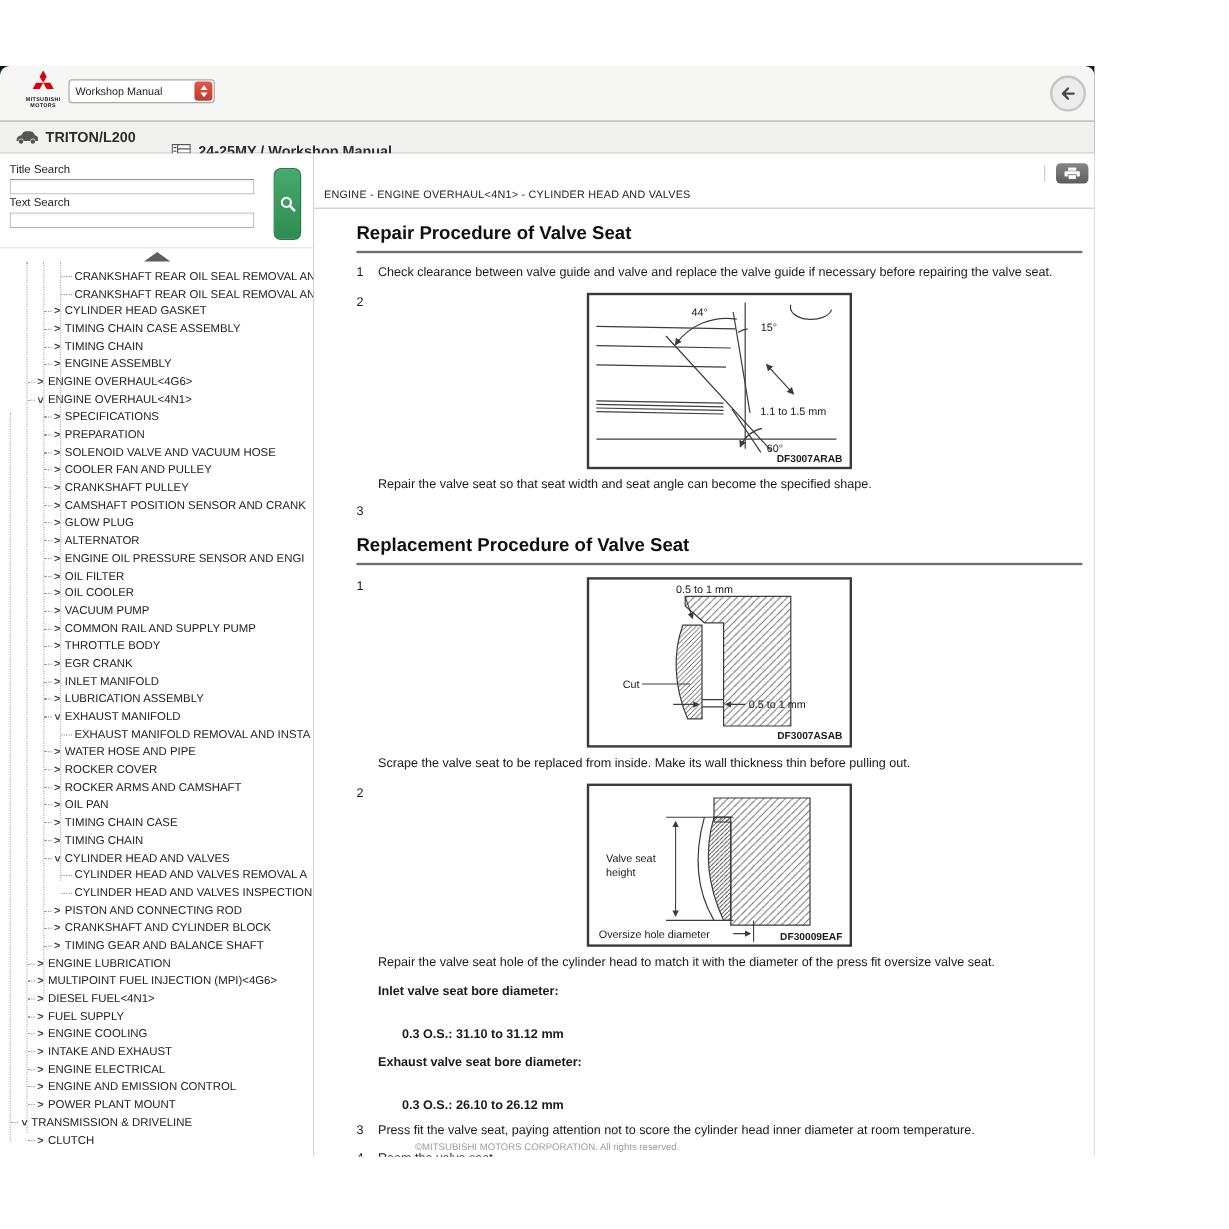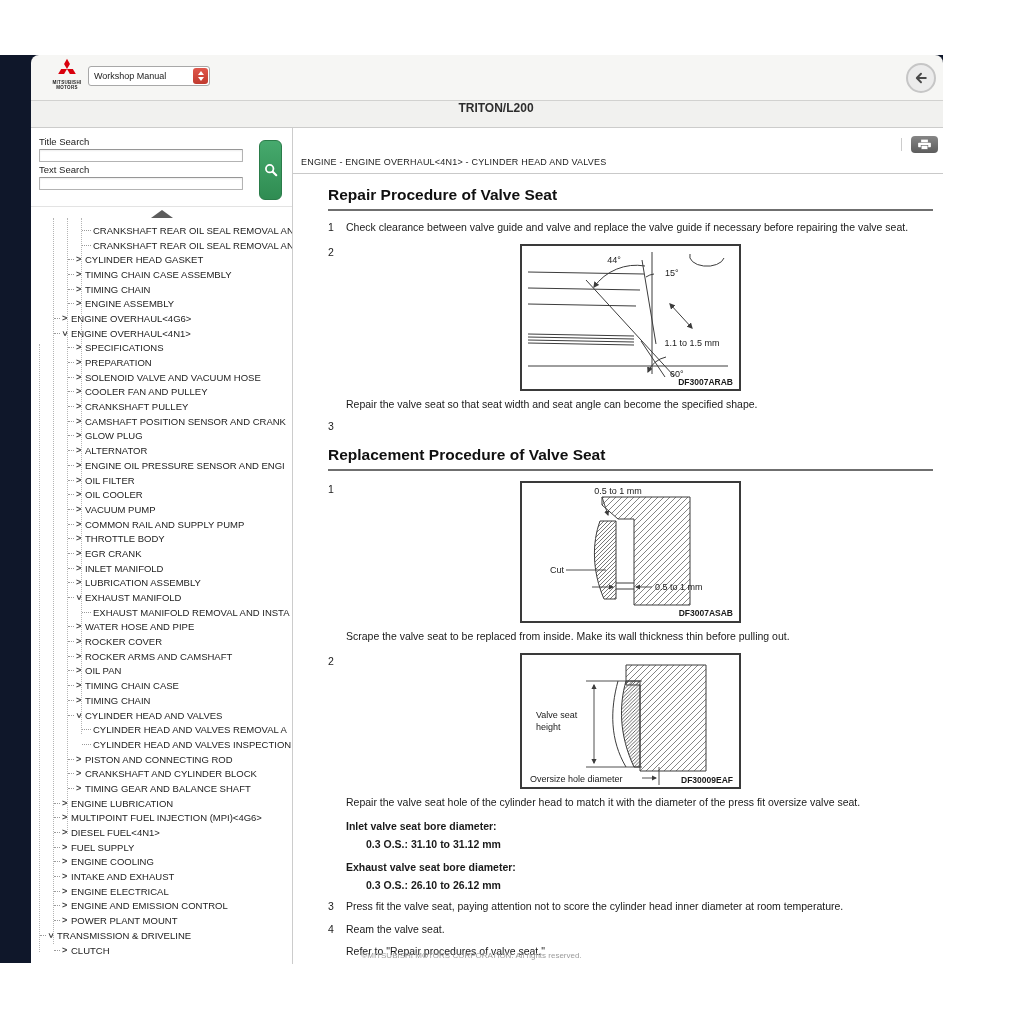--- a/index.html
+++ b/index.html
@@ -1,18 +1,18 @@
 <!DOCTYPE html>
 <html><head>
 <meta charset="utf-8">
 <style>
   html,body{margin:0;padding:0;}
   body{width:1024px;height:1024px;position:relative;background:#fff;
        font-family:"Liberation Sans",sans-serif;color:#1a1a1a;overflow:hidden;}
-  .app{position:absolute;left:0;top:55px;width:912px;height:908px;background:#0f172a;padding-left:31px;}
+  .app{position:absolute;left:0;top:55px;width:912px;height:908px;background:#0f172a;}
 
   
   .app-bar{height:45px;background:#f6f6f4;border-bottom:1px solid #d2d2d0;
            border-radius:8px 8px 0 0;position:relative;}
   .brand{position:absolute;left:10px;top:3px;width:52px;text-align:center;}
   .brand svg{display:block;margin:0 auto;}
   .brand-text{font-size:4.5px;font-weight:bold;color:#222;letter-spacing:.3px;line-height:1.2;}
   .manual-select{position:absolute;left:57px;top:11px;width:120px;height:18px;background:#fff;
            border:1px solid #a8a8a8;border-radius:3px;display:flex;align-items:center;cursor:pointer;}
   .manual-select-label{flex:1;font-size:9px;color:#222;padding-left:5px;white-space:nowrap;overflow:hidden;}
@@ -20,21 +20,21 @@
            background:linear-gradient(#e0574b,#c03a2e);display:flex;flex-direction:column;
            align-items:center;justify-content:center;gap:2px;}
   .tri-up{width:0;height:0;border-left:3px solid transparent;border-right:3px solid transparent;border-bottom:4px solid #fff;}
   .tri-down{width:0;height:0;border-left:3px solid transparent;border-right:3px solid transparent;border-top:4px solid #fff;}
   .back-btn{position:absolute;right:7px;top:8px;width:30px;height:30px;border-radius:50%;
            background:#ececec;border:2px solid #c6c6c6;box-sizing:border-box;
            display:flex;align-items:center;justify-content:center;cursor:pointer;}
 
   
   .vehicle-bar{height:26px;background:#f1f1ef;border-bottom:1px solid #cccccb;
-           display:flex;align-items:center;padding-left:12px;flex-direction:column;}
+           display:flex;align-items:center;padding-left:12px;}
   .vehicle-bar .label{font-size:12px;font-weight:bold;color:#2d2d2d;margin-left:6px;white-space:nowrap;}
   .manual-group{margin-left:30px;display:flex;align-items:center;margin-top:24px;}
 
   
   .content{position:relative;height:836px;background:#fff;}
   .sidebar{position:absolute;left:0;top:0;width:262px;height:100%;background:#fff;
            border-right:1px solid #ccc;box-sizing:border-box;}
   .main{position:absolute;left:262px;top:0;right:0;height:100%;background:#fff;overflow:hidden;}
 
   
@@ -74,21 +74,21 @@
   .step{display:flex;font-size:10.5px;margin:9px 0;line-height:1.3;}
   .step-num{flex:0 0 18px;}
   .fig-row{position:relative;margin:5px 0 2px;}
   .fig-row .step-num{position:absolute;left:0;top:2px;font-size:10.5px;}
   .figure{width:217px;margin:0 auto;border:2px solid #3a3a3a;background:#fff;}
   .figure svg{display:block;}
   .figure text{font-size:9px;fill:#1a1a1a;font-family:"Liberation Sans",sans-serif;}
   .figure text.fig-id{font-size:8.5px;font-weight:bold;}
   .caption{font-size:10.5px;margin:7px 0 9px 18px;line-height:1.3;}
   .spec-title{font-size:10.5px;font-weight:bold;margin:11px 0 0 18px;}
-  .spec-value{font-size:10.5px;font-weight:bold;margin:6px 0 0 38px;}
+  .spec-value{font-size:10.5px;font-weight:bold;margin:24px 0 0 38px;}
   .ref{font-size:10.5px;margin:8px 0 8px 18px;}
   .footer{position:absolute;left:0;right:0;bottom:3px;text-align:center;font-size:8px;color:#9b9b9b;}
 </style>
 </head>
 <body>
 
 <div class="app">
 
   <div class="app-bar">
     <div class="brand">

